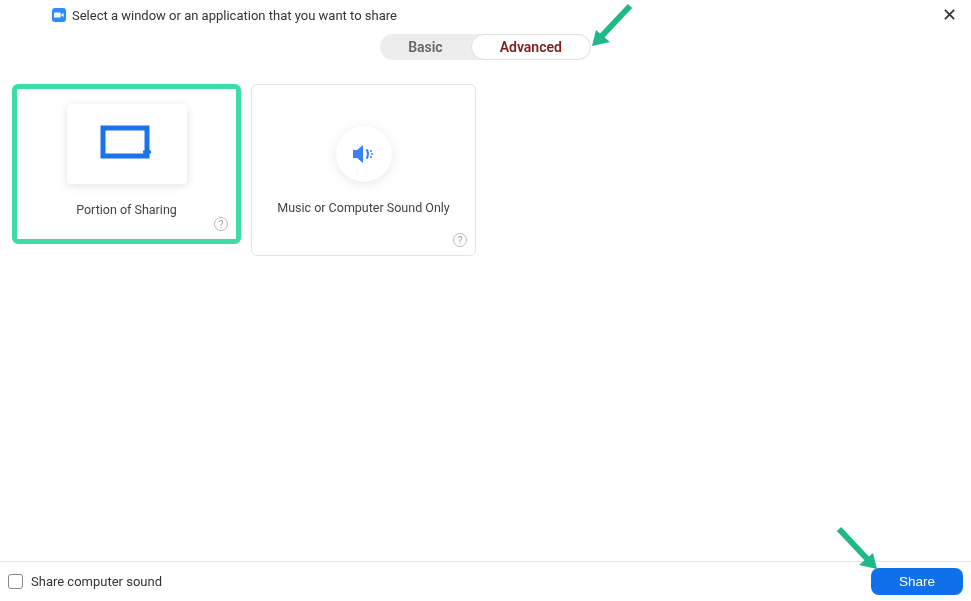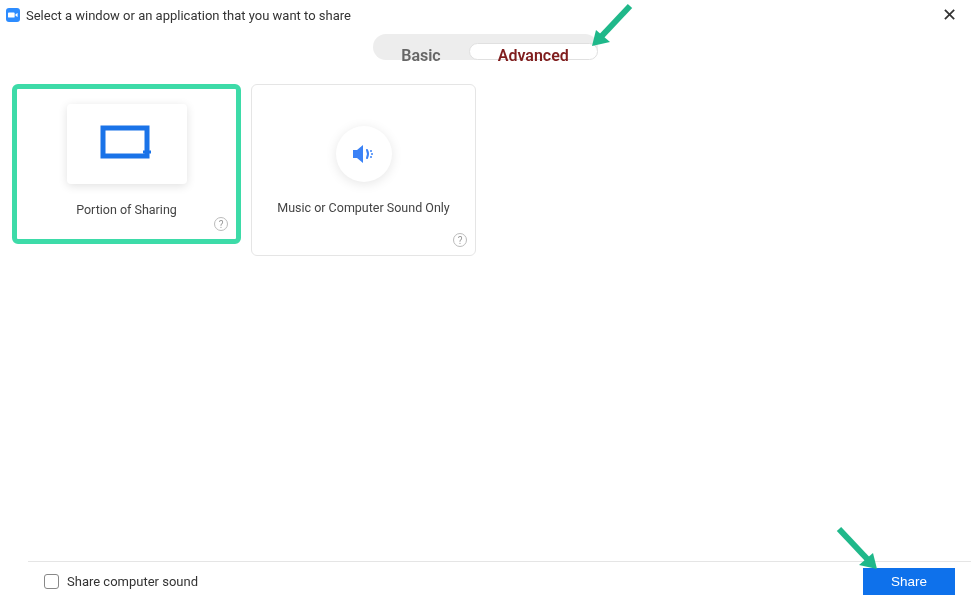--- a/index.html
+++ b/index.html
@@ -9,20 +9,21 @@
       width: 971px;
       height: 601px;
       position: relative;
       overflow: hidden;
     }
     .header {
       display: flex;
       align-items: center;
       justify-content: space-between;
       padding: 6px 10px 4px 6px;
+      margin-left: 46px;
     }
     .header-left {
       display: flex;
       align-items: center;
       gap: 6px;
     }
     .zoom-icon {
       width: 14px;
       height: 14px;
       background: #2d8cff;
@@ -49,27 +50,26 @@
       margin-top: 6px;
     }
     .tab-group {
       display: flex;
       border-radius: 14px;
       background: #ededed;
       height: 26px;
     }
     .tab {
       padding: 0 28px;
-      font-size: 16px;
+      font-size: 14px;
       line-height: 26px;
       cursor: pointer;
       border-radius: 14px;
       color: #666;
       font-weight: 600;
-      margin-top: 9px;
     }
     .tab.active {
       background: #fff;
       color: #7f1d1d;
       border: 1px solid #e0e0e0;
       line-height: 24px;
     }
     .content {
       padding: 24px 12px 0 12px;
       display: flex;
@@ -136,23 +136,22 @@
     }
     .footer {
       position: absolute;
       bottom: 0;
       left: 0;
       right: 0;
       height: 40px;
       border-top: 1px solid #e5e5e5;
       display: flex;
       align-items: center;
-      padding: 0 16px;
+      padding: 0 8px;
       justify-content: space-between;
-      margin-left: 28px;
     }
     .footer-left {
       display: flex;
       gap: 18px;
       align-items: center;
     }
     .checkbox-wrap {
       display: flex;
       align-items: center;
       gap: 8px;
@@ -163,21 +162,21 @@
     .checkbox {
       width: 15px;
       height: 15px;
       border: 1.5px solid #888;
       border-radius: 3px;
     }
     .share-btn {
       background: #0e71eb;
       color: #fff;
       border: none;
-      border-radius: 0;
+      border-radius: 8px;
       padding: 6px 28px;
       font-size: 13.5px;
       font-weight: 500;
       cursor: pointer;
     }
     .arrow-annotation {
       position: absolute;
       pointer-events: none;
     }
     .arrow1 { top: 0px; left: 580px; width: 60px; height: 52px; }

